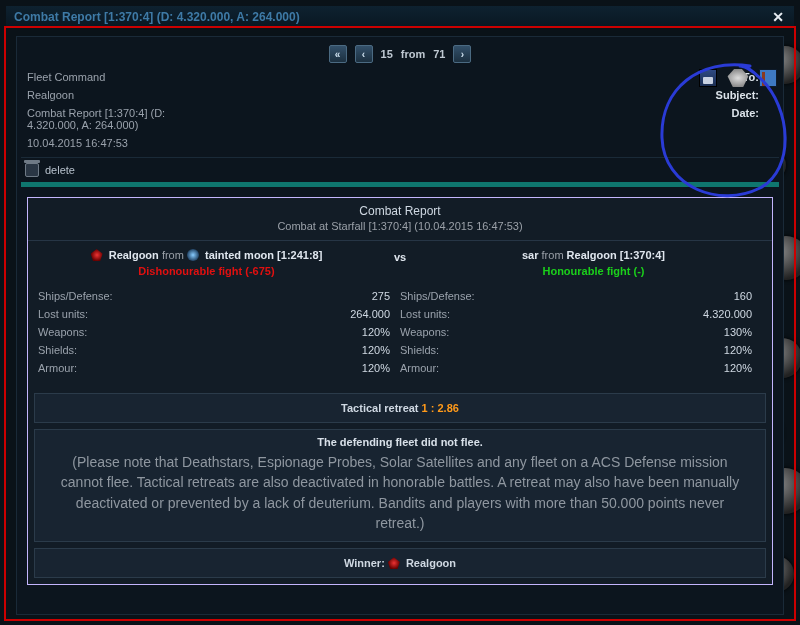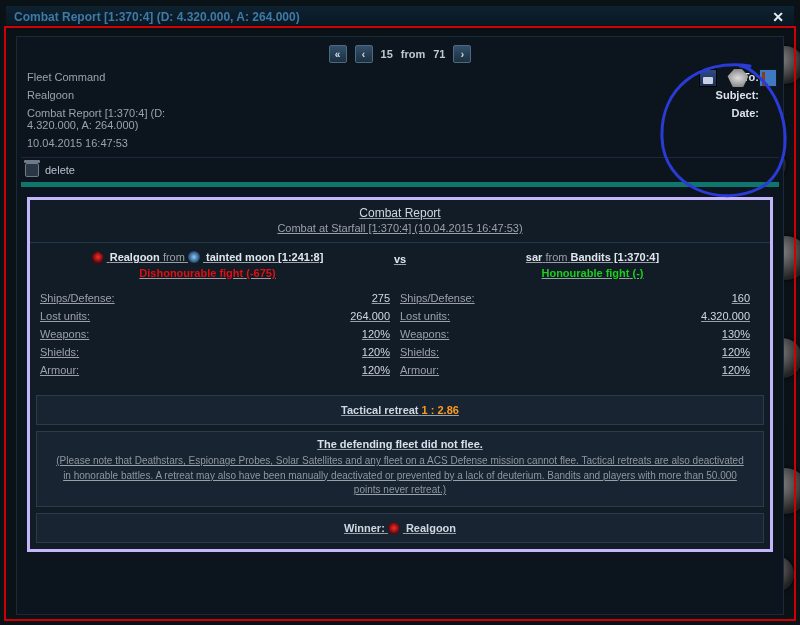--- a/index.html
+++ b/index.html
@@ -97,23 +97,22 @@
     padding: 5px 4px; margin: 0 -6px 10px -6px;
     color: #b7c1cc; cursor:pointer;
   }
   .trash {
     width:14px; height:14px; border:1px solid #6f7a86; border-radius:2px;
     position:relative; background:#2a3644;
   }
   .trash::before{content:"";position:absolute;left:-2px;right:-2px;top:-4px;height:3px;background:#6f7a86;border-radius:1px;}
   
   .report {
-    border: 3px solid #c4b5fd;
+    border: 1px solid #c4b5fd;
     background: #121c26;
-    text-decoration: underline;
   }
   .report-head {
     text-align:center; color:#cfd8e2; padding: 6px 0 2px 0; font-size:12px;
   }
   .report-sub { text-align:center; padding-bottom:8px; }
   .hr { border-top:1px solid #263545; margin: 0; }
   .parties {
     display:grid; grid-template-columns: 1fr 30px 1fr;
     align-items:start; padding: 8px 0 4px 0;
   }
@@ -139,21 +138,21 @@
     border:1px solid #2b3b4a; background:#182431;
     text-align:center; color:#cfd8e2; font-weight:bold;
   }
   .band .orange { color:#ff9a1a; }
   .info {
     margin: 6px 6px; padding: 6px 18px 8px 18px;
     border:1px solid #2b3b4a; background:#182431;
     text-align:center; color:#8f97a0; font-weight:bold;
   }
   .info .lead{ color:#d8e0e9; margin-bottom:4px;}
-  .info .fine{ font-weight:normal; font-size:10px; line-height:1.45;}
+  .info .fine{ font-weight:normal; font-size:14px; line-height:1.45;}
   .winner {
     margin: 6px 6px; padding: 8px 10px;
     border:1px solid #2b3b4a; background:#182431;
     text-align:center; color:#cfd8e2; font-weight:bold;
   }
   .loot {
     padding: 10px 10px 0 10px;
     color:#aeb6c0;
   }
   .loot .hl { color:#dfe6ee; font-weight:bold; }
@@ -230,21 +229,21 @@
         <div class="honor-bad">
           <span>Dishonourable fight</span>
           <span>(-675)</span>
         </div>
       </div>
       <div class="vs-cell">vs</div>
       <div class="party">
         <div>
           <span class="name">sar</span>
           <span>from</span>
-          <span class="origin">Bandits [1:370:4]</span>
+          <span class="origin">Realgoon [1:370:4]</span>
         </div>
         <div class="honor-good">
           <span>Honourable fight</span>
           <span>(-)</span>
         </div>
       </div>
     </div>
 
     <div class="stats">
       <div class="stat-col">

